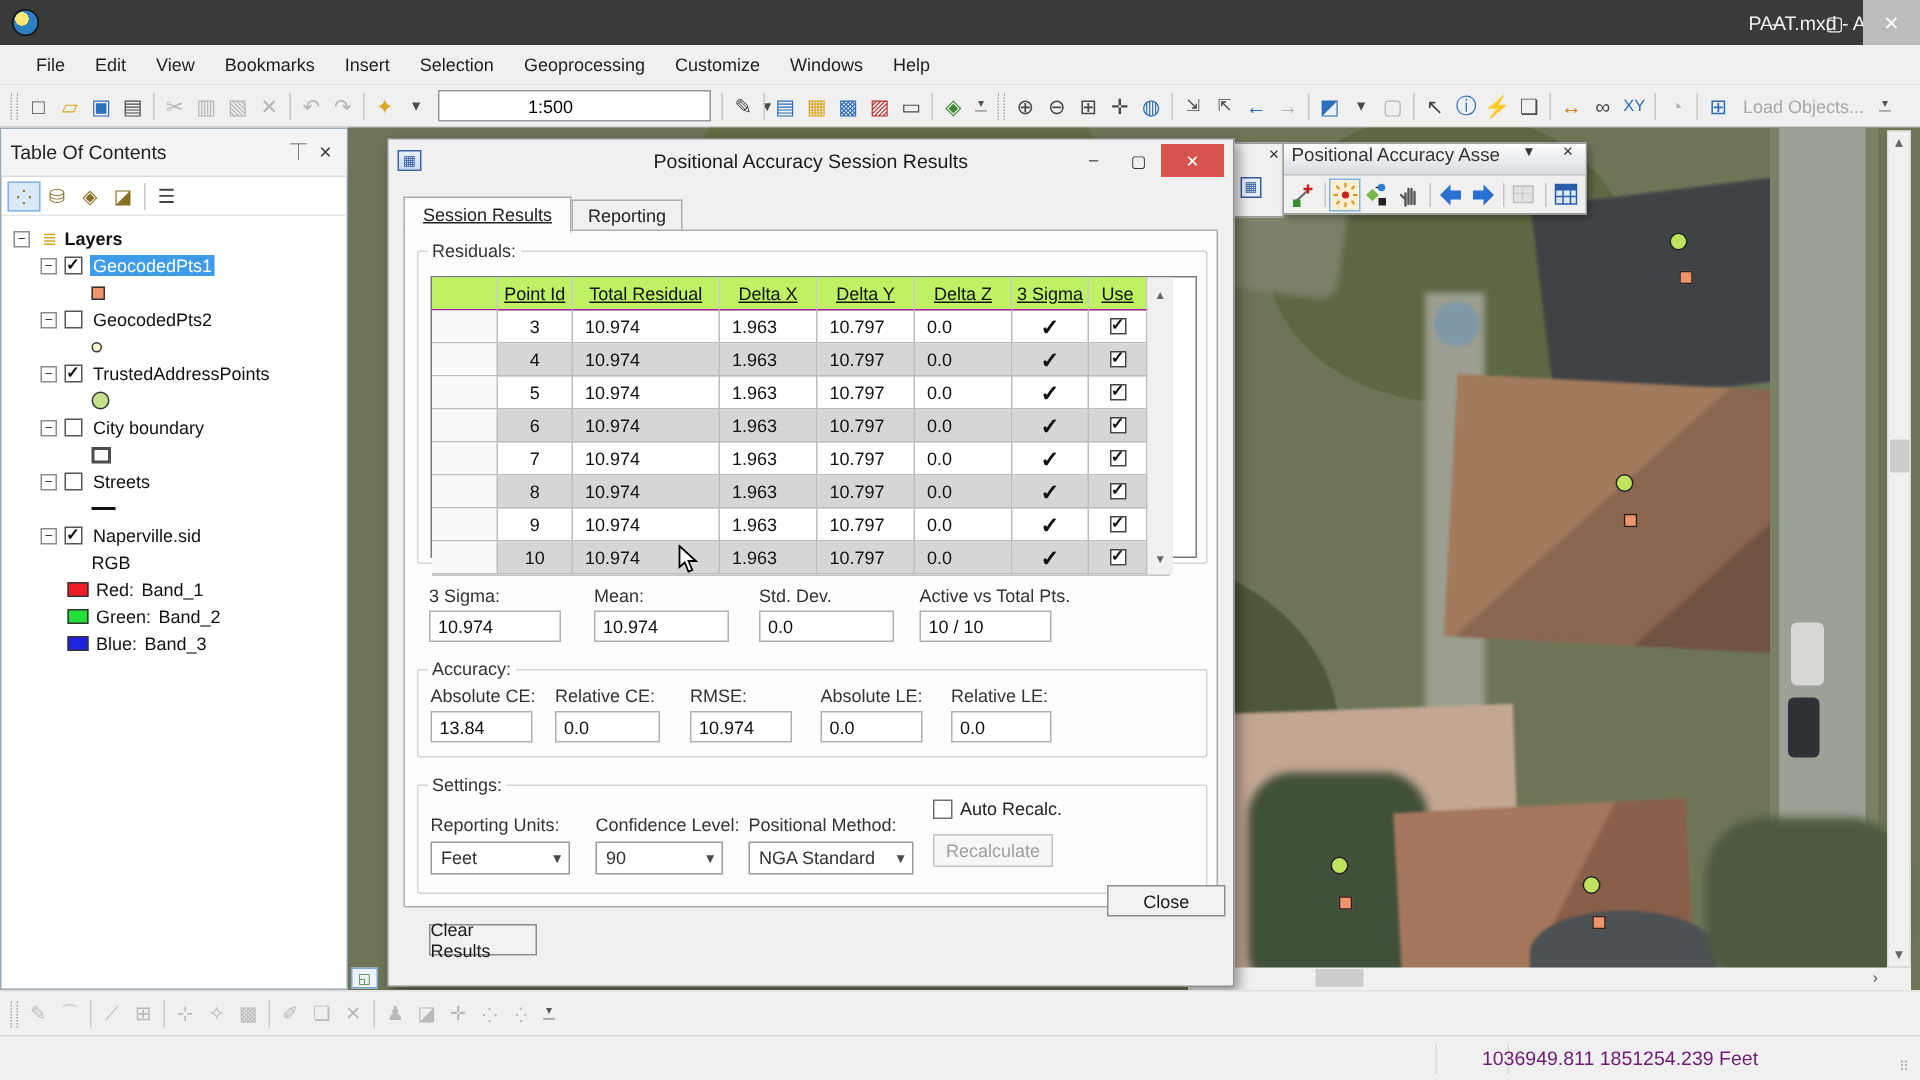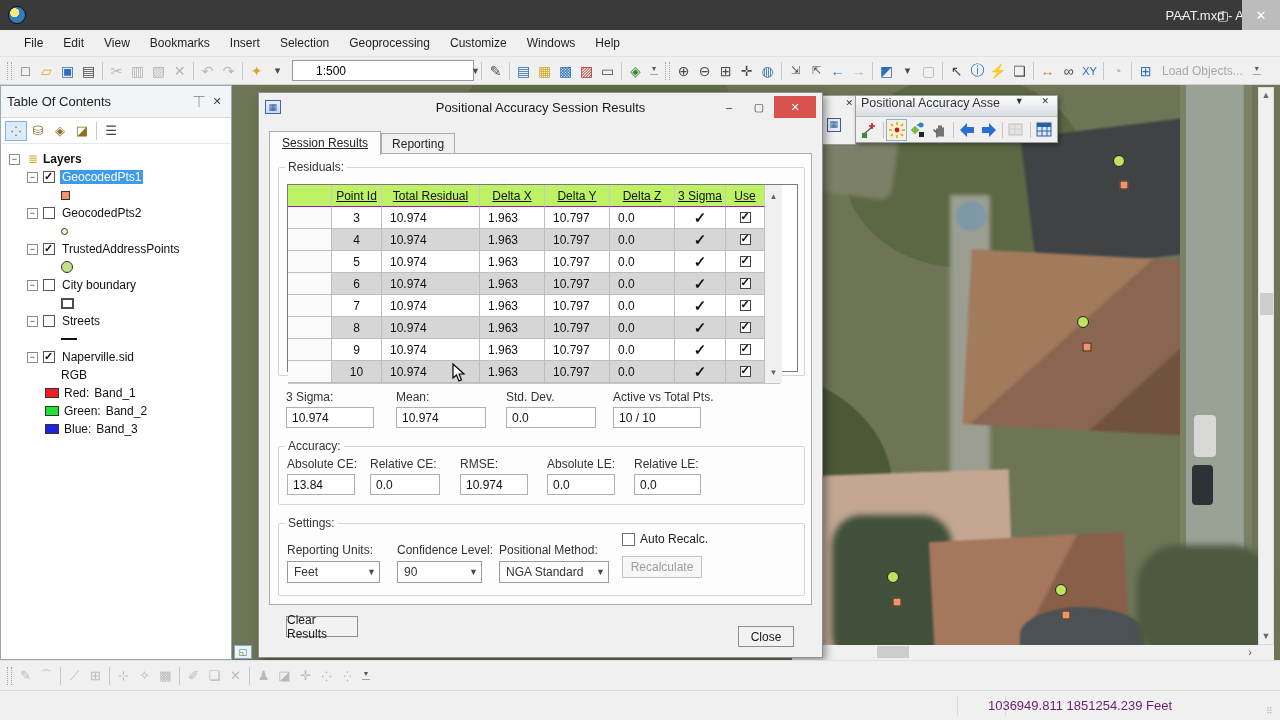--- a/index.html
+++ b/index.html
@@ -18,21 +18,21 @@
   .menu-item { padding:4px 10px; color:#1e1e1e; font-size:12px; }
 
   #toolbar { position:absolute; left:0; top:57px; width:1280px; height:28px; background:#f0f0f0; border-bottom:1px solid #d2d2d2; display:flex; align-items:center; padding-left:4px; }
   .grip { width:5px; height:18px; border-left:1px dotted #a5a5a5; border-right:1px dotted #a5a5a5; margin:0 3px; }
   .tsep { width:1px; height:18px; background:#c8c8c8; margin:0 3px; }
   .ti { width:21px; height:21px; display:flex; align-items:center; justify-content:center; font-size:14px; color:#4a4a4a; }
   .ti.small { font-size:11px; }
   .ti.dis { color:#b5b5b5; }
   .blue { color:#2c6fbb; } .red { color:#b5342c; } .gold { color:#d8a825; } .green { color:#3d8a35; } .orange { color:#cf7f1f; }
   #scale-combo { width:182px; height:21px; background:#fff; border:1px solid #999; display:flex; align-items:center; margin:0 4px; }
-  #scale-combo input { border:0; outline:0; flex:1; font-size:12px; padding-left:23px; font-family:"Liberation Sans",sans-serif; background:transparent; }
+  #scale-combo input { border:0; outline:0; flex:1; font-size:12px; padding-left:23px; font-family:"Liberation Sans",sans-serif; background:transparent;margin-left:36px; }
   .dd-arrow { width:15px; height:100%; display:flex; align-items:center; justify-content:center; color:#4a4a4a; font-size:9px; }
   #load-objects { display:flex; align-items:center; gap:4px; color:#a8a8a8; font-size:12px; padding:0 6px; }
   .ovf { width:12px; display:flex; flex-direction:column; align-items:center; color:#555; font-size:8px; line-height:5px; margin:0 2px; }
 
   
   #toc { position:absolute; left:0; top:85px; width:232px; height:575px; background:#fff; border:1px solid #9aa7b5; }
   #toc-header { height:32px; background:#f3f4f5; border-bottom:1px solid #d9d9d9; display:flex; align-items:center; padding:0 6px; font-size:13px; color:#222; }
   #toc-header .hbtn { margin-left:auto; width:16px; text-align:center; color:#444; font-size:11px; }
   #toc-header .hbtn + .hbtn { margin-left:2px; }
   #toc-tools { height:26px; display:flex; align-items:center; padding-left:4px; border-bottom:1px solid #e7e7e7; }
@@ -632,21 +632,21 @@
       </div>
       <div class="acheck" style="left:343px;top:2px">
         <span class="box"></span>
         <span>Auto Recalc.</span>
       </div>
       <div class="btn dis" style="left:343px;top:26px;width:80px;height:22px">Recalculate</div>
     </fieldset>
   </div>
 
   <div class="btn" style="left:27px;top:523px;width:72px;height:21px">Clear Results</div>
-  <div class="btn" style="left:479px;top:533px;width:56px;height:21px">Close</div>
+  <div class="btn" style="left:479px;top:497px;width:79px;height:21px">Close</div>
 </div>
 
 <svg id="cursor" width="16" height="20">
   <polygon points="1,1 1,15 4.5,12 7,18 9.5,17 7,11 12,11" fill="#fff" stroke="#000" stroke-width="1.2"></polygon>
 </svg>
 
 <div id="editbar">
   <div class="grip"></div>
   <div class="ei">✎</div>
   <div class="ei">⌒</div>

